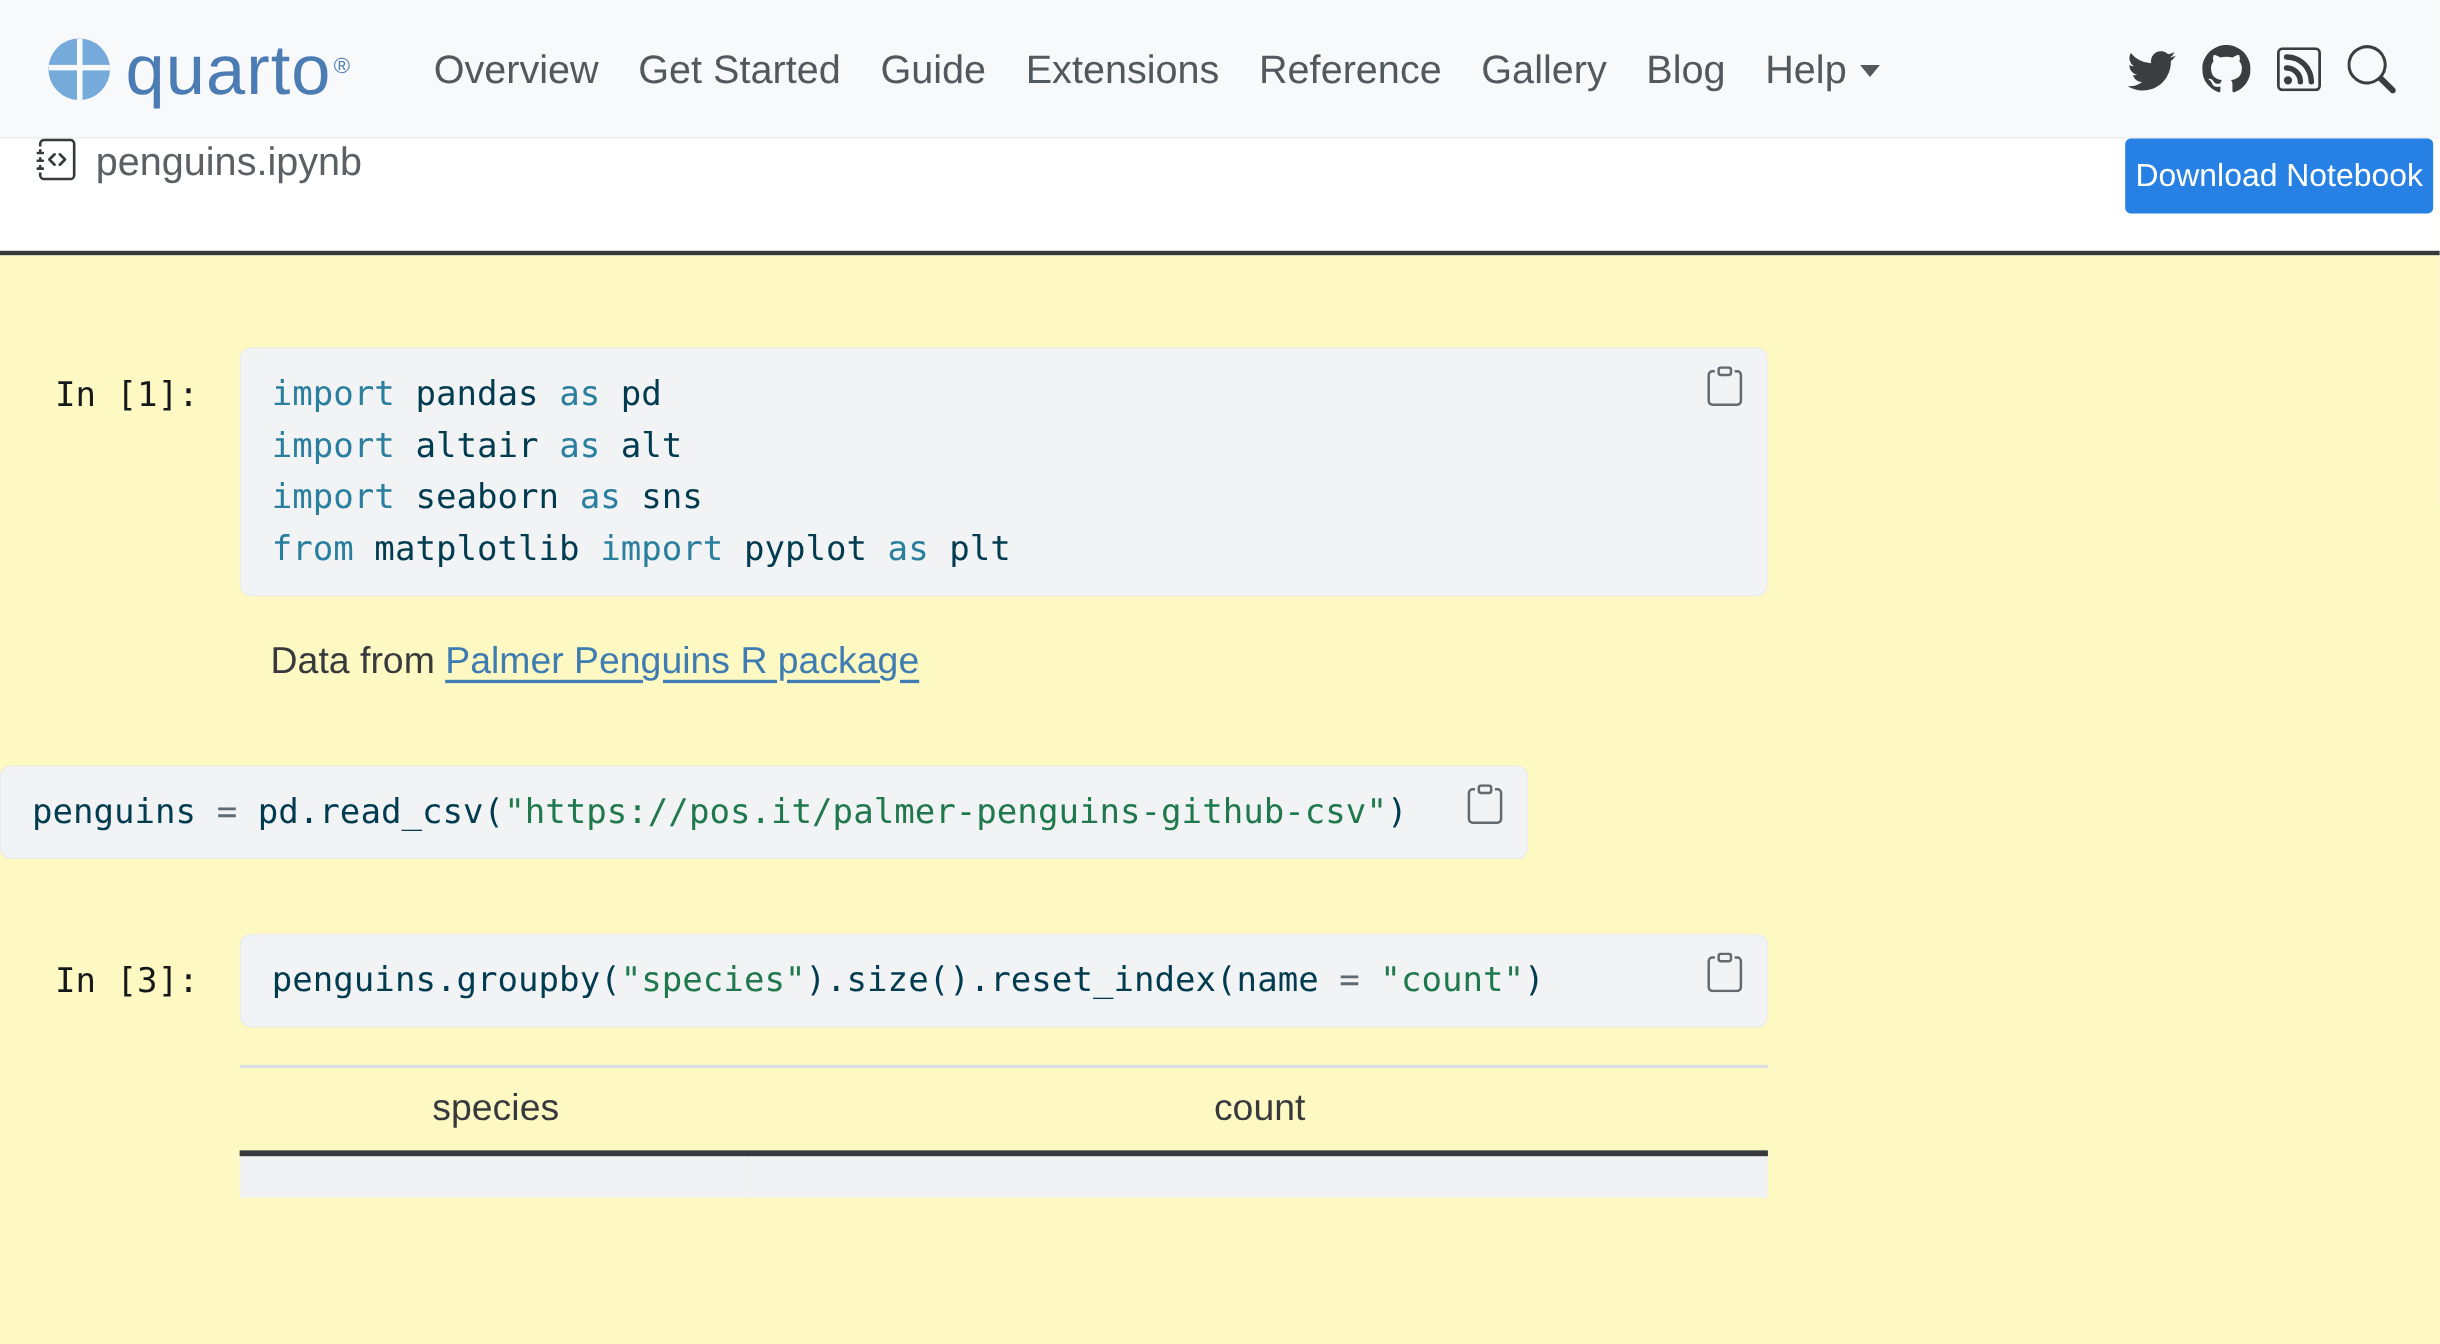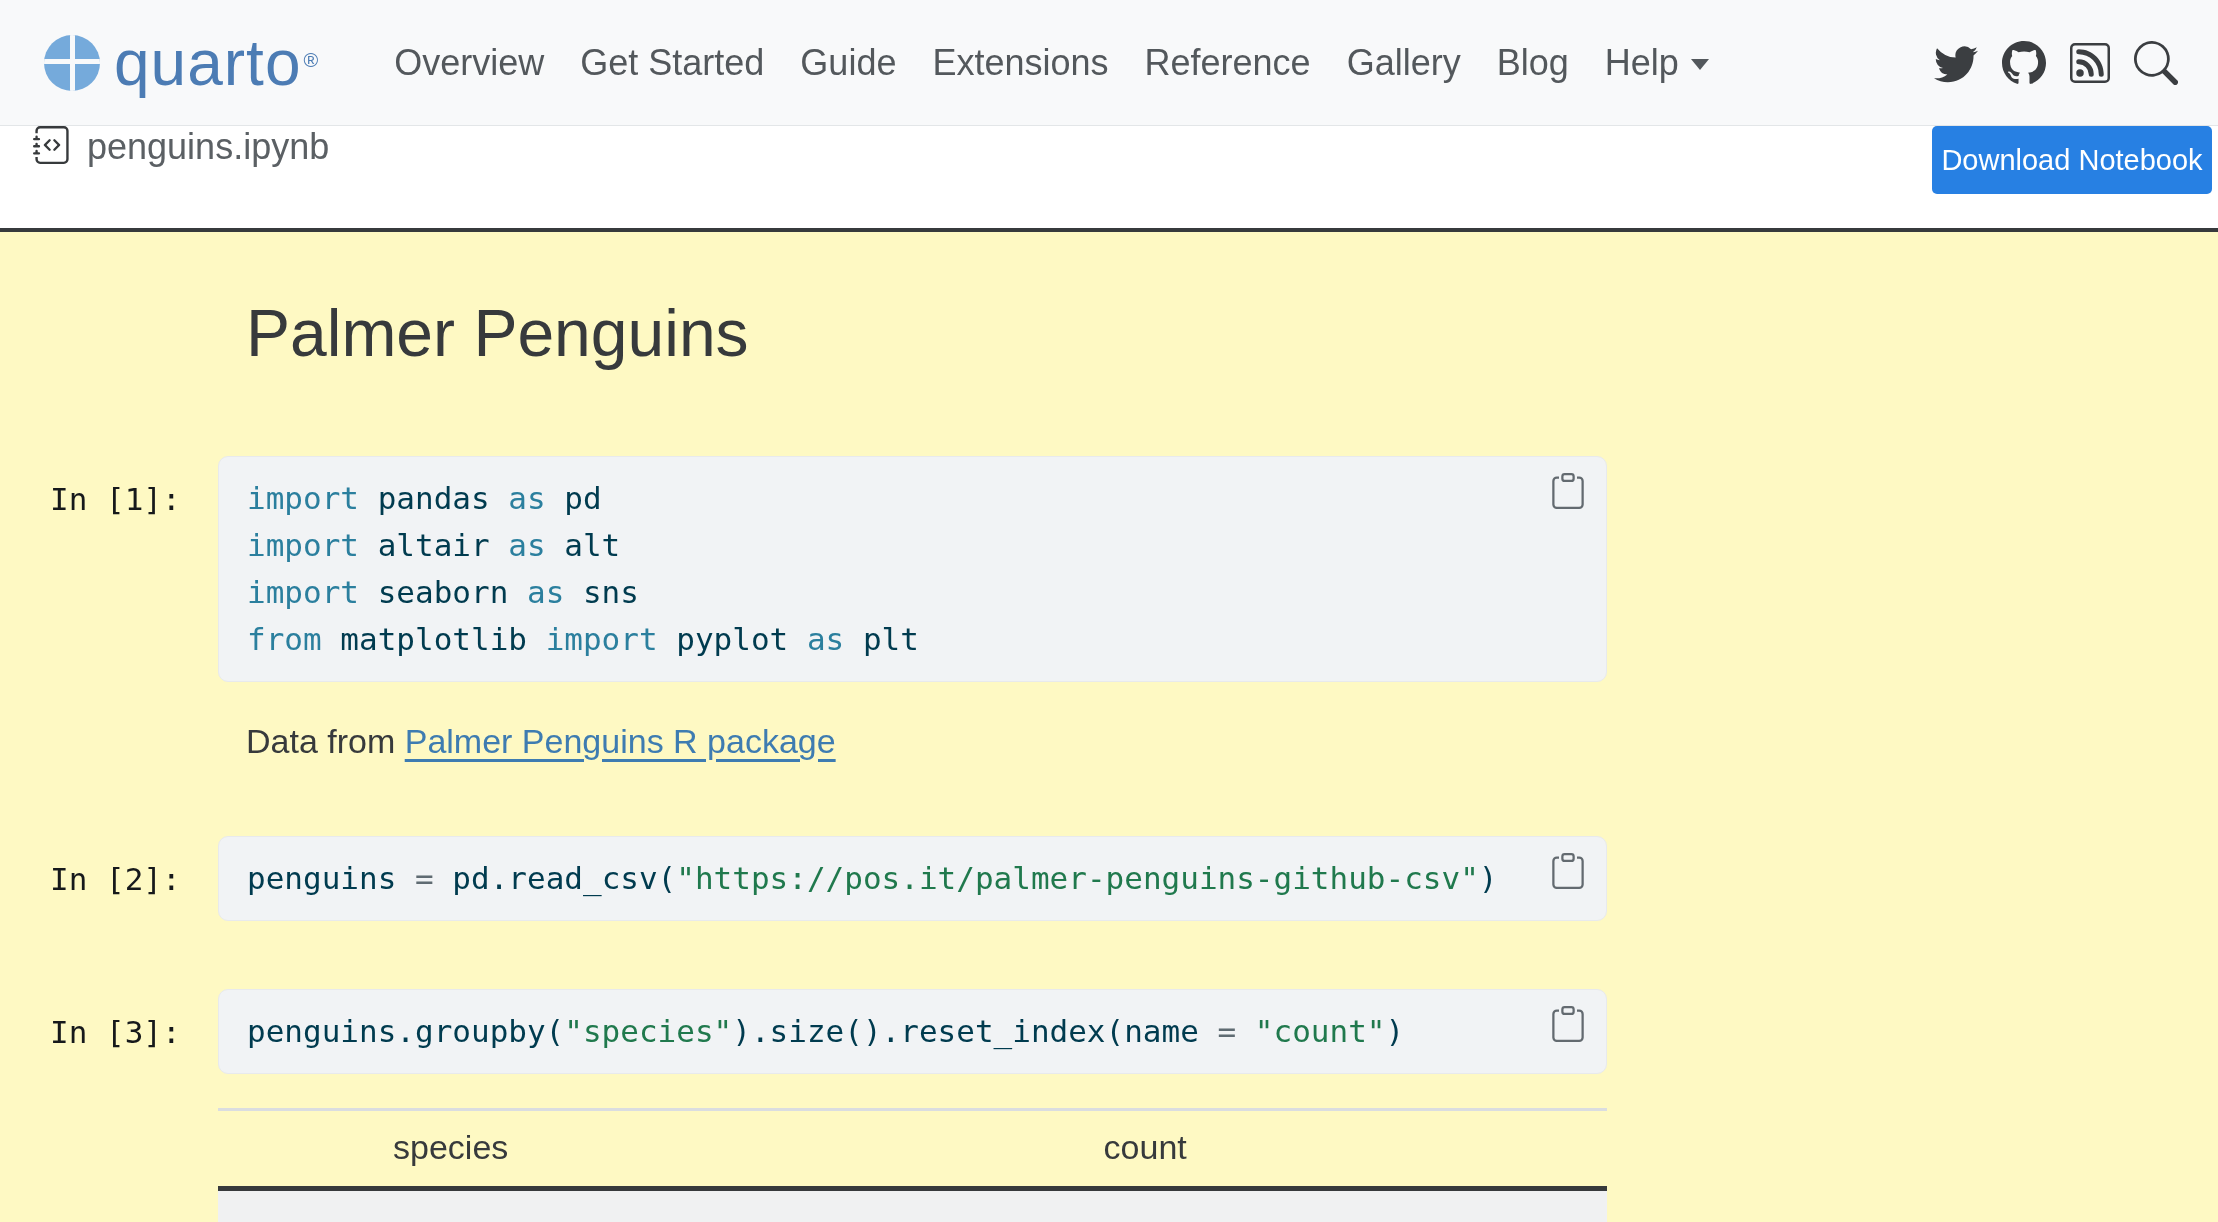--- a/index.html
+++ b/index.html
@@ -128,21 +128,20 @@
           <path d="M8.646 5.646a.5.5 0 0 1 .708 0l2 2a.5.5 0 0 1 0 .708l-2 2a.5.5 0 0 1-.708-.708L10.293 8 8.646 6.354a.5.5 0 0 1 0-.708zm-1.292 0a.5.5 0 0 0-.708 0l-2 2a.5.5 0 0 0 0 .708l2 2a.5.5 0 0 0 .708-.708L5.707 8l1.647-1.646a.5.5 0 0 0 0-.708z"></path>
           <path d="M3 0h10a2 2 0 0 1 2 2v12a2 2 0 0 1-2 2H3a2 2 0 0 1-2-2v-1h1v1a1 1 0 0 0 1 1h10a1 1 0 0 0 1-1V2a1 1 0 0 0-1-1H3a1 1 0 0 0-1 1v1H1V2a2 2 0 0 1 2-2z"></path>
           <path d="M1 5v-.5a.5.5 0 0 1 1 0V5h.5a.5.5 0 0 1 0 1h-2a.5.5 0 0 1 0-1H1zm0 3v-.5a.5.5 0 0 1 1 0V8h.5a.5.5 0 0 1 0 1h-2a.5.5 0 0 1 0-1H1zm0 3v-.5a.5.5 0 0 1 1 0v.5h.5a.5.5 0 0 1 0 1h-2a.5.5 0 0 1 0-1H1z"></path>
         </svg>
     </span>
     <span class="filename">penguins.ipynb</span>
     <button class="download-btn">Download Notebook</button>
   </div>
 
   <main>
-    <h1>Palmer Penguins</h1>
 
     <div class="cell cell-1">
       <div class="prompt">In [1]:</div>
       <div class="code-box">
         <div>
             <div class="code-line"><span class="tok-k">import</span><span class="tok-n"> pandas </span><span class="tok-k">as</span><span class="tok-n"> pd</span></div>
             <div class="code-line"><span class="tok-k">import</span><span class="tok-n"> altair </span><span class="tok-k">as</span><span class="tok-n"> alt</span></div>
             <div class="code-line"><span class="tok-k">import</span><span class="tok-n"> seaborn </span><span class="tok-k">as</span><span class="tok-n"> sns</span></div>
             <div class="code-line"><span class="tok-k">from</span><span class="tok-n"> matplotlib </span><span class="tok-k">import</span><span class="tok-n"> pyplot </span><span class="tok-k">as</span><span class="tok-n"> plt</span></div>
           </div>
@@ -151,21 +150,20 @@
               <path d="M4 1.5H3a2 2 0 0 0-2 2V14a2 2 0 0 0 2 2h10a2 2 0 0 0 2-2V3.5a2 2 0 0 0-2-2h-1v1h1a1 1 0 0 1 1 1V14a1 1 0 0 1-1 1H3a1 1 0 0 1-1-1V3.5a1 1 0 0 1 1-1h1v-1z"></path>
               <path d="M9.5 1a.5.5 0 0 1 .5.5v1a.5.5 0 0 1-.5.5h-3a.5.5 0 0 1-.5-.5v-1a.5.5 0 0 1 .5-.5h3zm-3-1A1.5 1.5 0 0 0 5 1.5v1A1.5 1.5 0 0 0 6.5 4h3A1.5 1.5 0 0 0 11 2.5v-1A1.5 1.5 0 0 0 9.5 0h-3z"></path>
             </svg>
         </button>
       </div>
     </div>
 
     <p class="para"><span>Data from </span><a>Palmer Penguins R package</a></p>
 
     <div class="cell cell-2">
-      <div class="prompt">In [2]:</div>
       <div class="code-box">
         <div>
             <div class="code-line"><span class="tok-n">penguins </span><span class="tok-o">=</span><span class="tok-n"> pd.read_csv(</span><span class="tok-s">"https://pos.it/palmer-penguins-github-csv"</span><span class="tok-n">)</span></div>
           </div>
         <button class="copy-btn" aria-label="Copy">
           <svg width="36" height="36" viewBox="0 0 16 16" fill="currentColor">
               <path d="M4 1.5H3a2 2 0 0 0-2 2V14a2 2 0 0 0 2 2h10a2 2 0 0 0 2-2V3.5a2 2 0 0 0-2-2h-1v1h1a1 1 0 0 1 1 1V14a1 1 0 0 1-1 1H3a1 1 0 0 1-1-1V3.5a1 1 0 0 1 1-1h1v-1z"></path>
               <path d="M9.5 1a.5.5 0 0 1 .5.5v1a.5.5 0 0 1-.5.5h-3a.5.5 0 0 1-.5-.5v-1a.5.5 0 0 1 .5-.5h3zm-3-1A1.5 1.5 0 0 0 5 1.5v1A1.5 1.5 0 0 0 6.5 4h3A1.5 1.5 0 0 0 11 2.5v-1A1.5 1.5 0 0 0 9.5 0h-3z"></path>
             </svg>
         </button>

